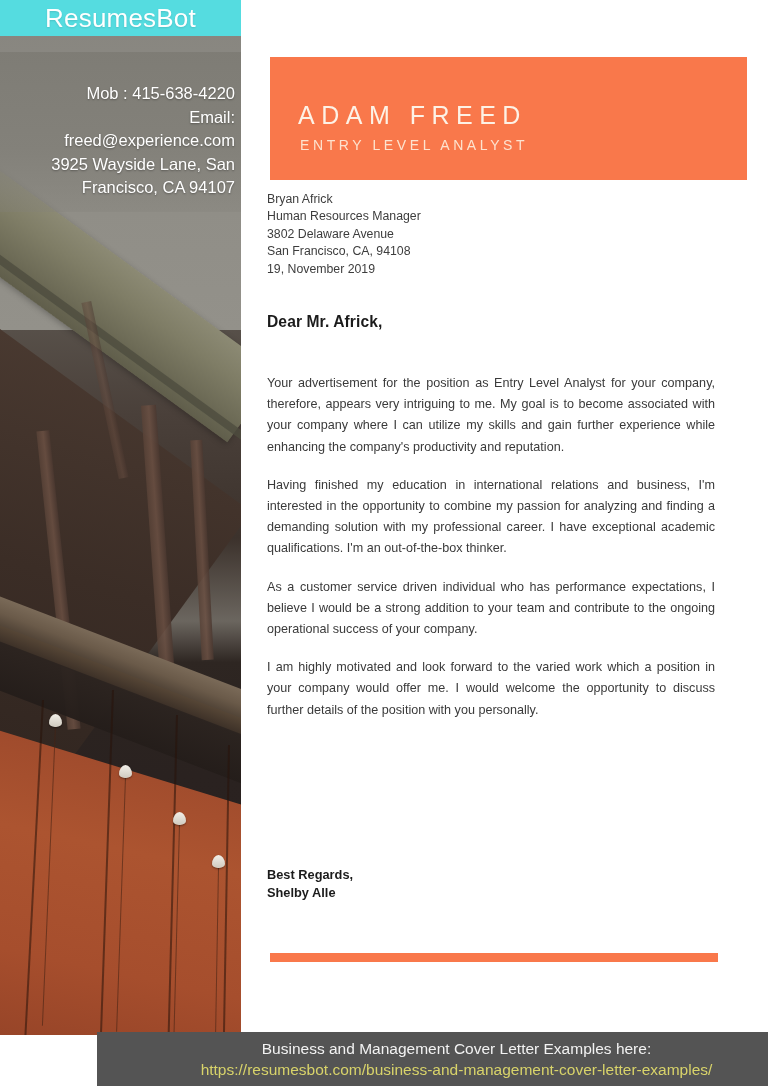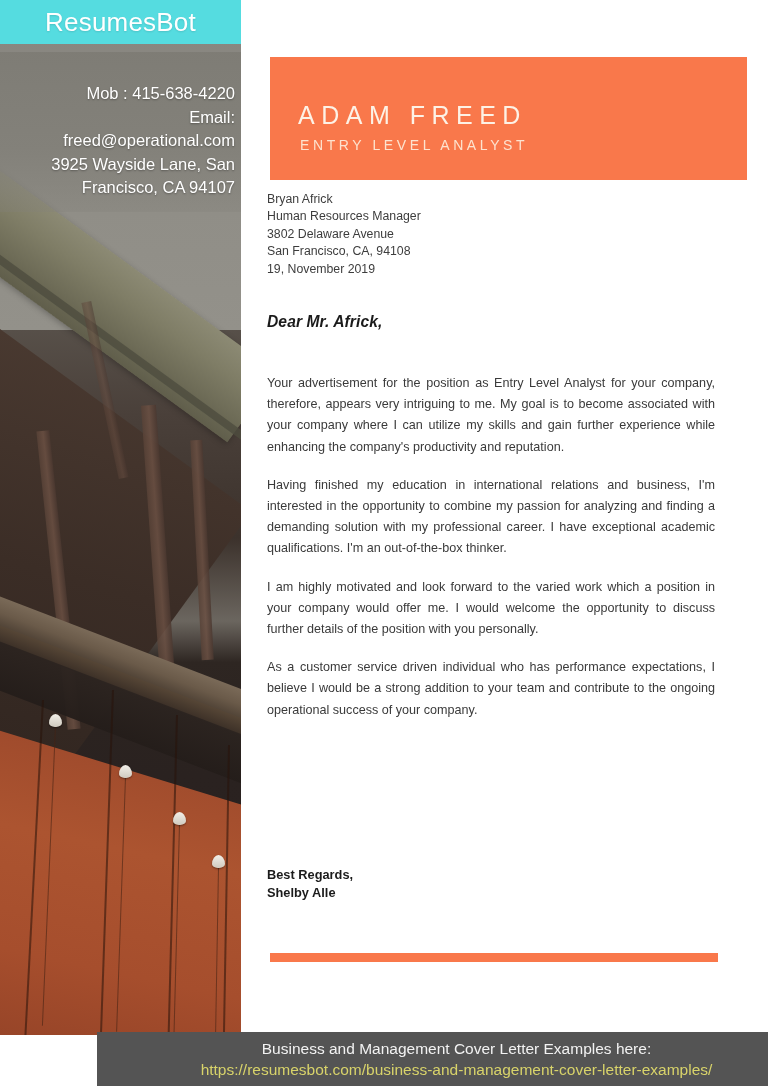--- a/index.html
+++ b/index.html
@@ -169,21 +169,21 @@
     width: 241px; height: 160px;
     background: linear-gradient(180deg, rgba(126,124,117,0.97) 0%,
                                         rgba(130,128,121,0.93) 60%,
                                         rgba(130,128,121,0.30) 100%);
   }
 
   
   #brand-banner {
     position: absolute;
     left: 0; top: 0;
-    width: 241px; height: 44px;
+    width: 241px; height: 36px;
     background: #55dce0;
     display: flex;
     align-items: center;
     justify-content: center;
   }
   #brand-banner .brand-text {
     color: #ffffff;
     font-size: 26px;
     font-weight: 400;
     letter-spacing: .2px;
@@ -259,21 +259,20 @@
 
   
   #salutation {
     position: absolute;
     left: 26px;
     top: 313px;
     color: #1b1b1b;
     font-size: 15.6px;
     font-weight: bold;
     letter-spacing: .1px;
-    font-style: italic;
   }
 
   
   #body-copy {
     position: absolute;
     left: 26px;
     top: 363px;
     width: 448px;
     color: #3a3a3a;
     font-size: 12.6px;
@@ -369,21 +368,21 @@
     <div class="photo-scrim"></div>
   </div>
 
   <div id="brand-banner">
     <span class="brand-text">ResumesBot</span>
   </div>
 
   <div id="contact">
     <div>Mob : 415-638-4220</div>
     <div>Email:</div>
-    <div>freed@operational.com</div>
+    <div>freed@experience.com</div>
     <div>3925 Wayside Lane, San</div>
     <div>Francisco, CA 94107</div>
   </div>
 
   <div id="main">
 
     <div id="name-header">
       <div class="name">ADAM FREED</div>
       <div class="job-title">ENTRY LEVEL ANALYST</div>
     </div>
@@ -394,22 +393,22 @@
       <div>3802 Delaware Avenue</div>
       <div>San Francisco, CA, 94108</div>
       <div>19, November 2019</div>
     </div>
 
     <div id="salutation">Dear Mr. Africk,</div>
 
     <div id="body-copy">
       <p>Your advertisement for the position as Entry Level Analyst for your company, therefore, appears very intriguing to me. My goal is to become associated with your company where I can utilize my skills and gain further experience while enhancing the company's productivity and reputation.</p>
       <p>Having finished my education in international relations and business, I'm interested in the opportunity to combine my passion for analyzing and finding a demanding solution with my professional career.  I have exceptional academic qualifications. I'm an out-of-the-box thinker.</p>
+      <p> As a customer service driven individual who has performance expectations, I believe I would be a strong addition to your team and contribute to the ongoing operational success of your company.</p>
       <p>I am highly motivated and look forward to the varied work which a position in your company would offer me. I would welcome the opportunity to discuss further details of the position with you personally.</p>
-      <p> As a customer service driven individual who has performance expectations, I believe I would be a strong addition to your team and contribute to the ongoing operational success of your company.</p>
     </div>
 
     <div id="signature">
       <div>Best Regards,</div>
       <div>Shelby Alle</div>
     </div>
 
     <div id="bottom-rule"></div>
   </div>
 

